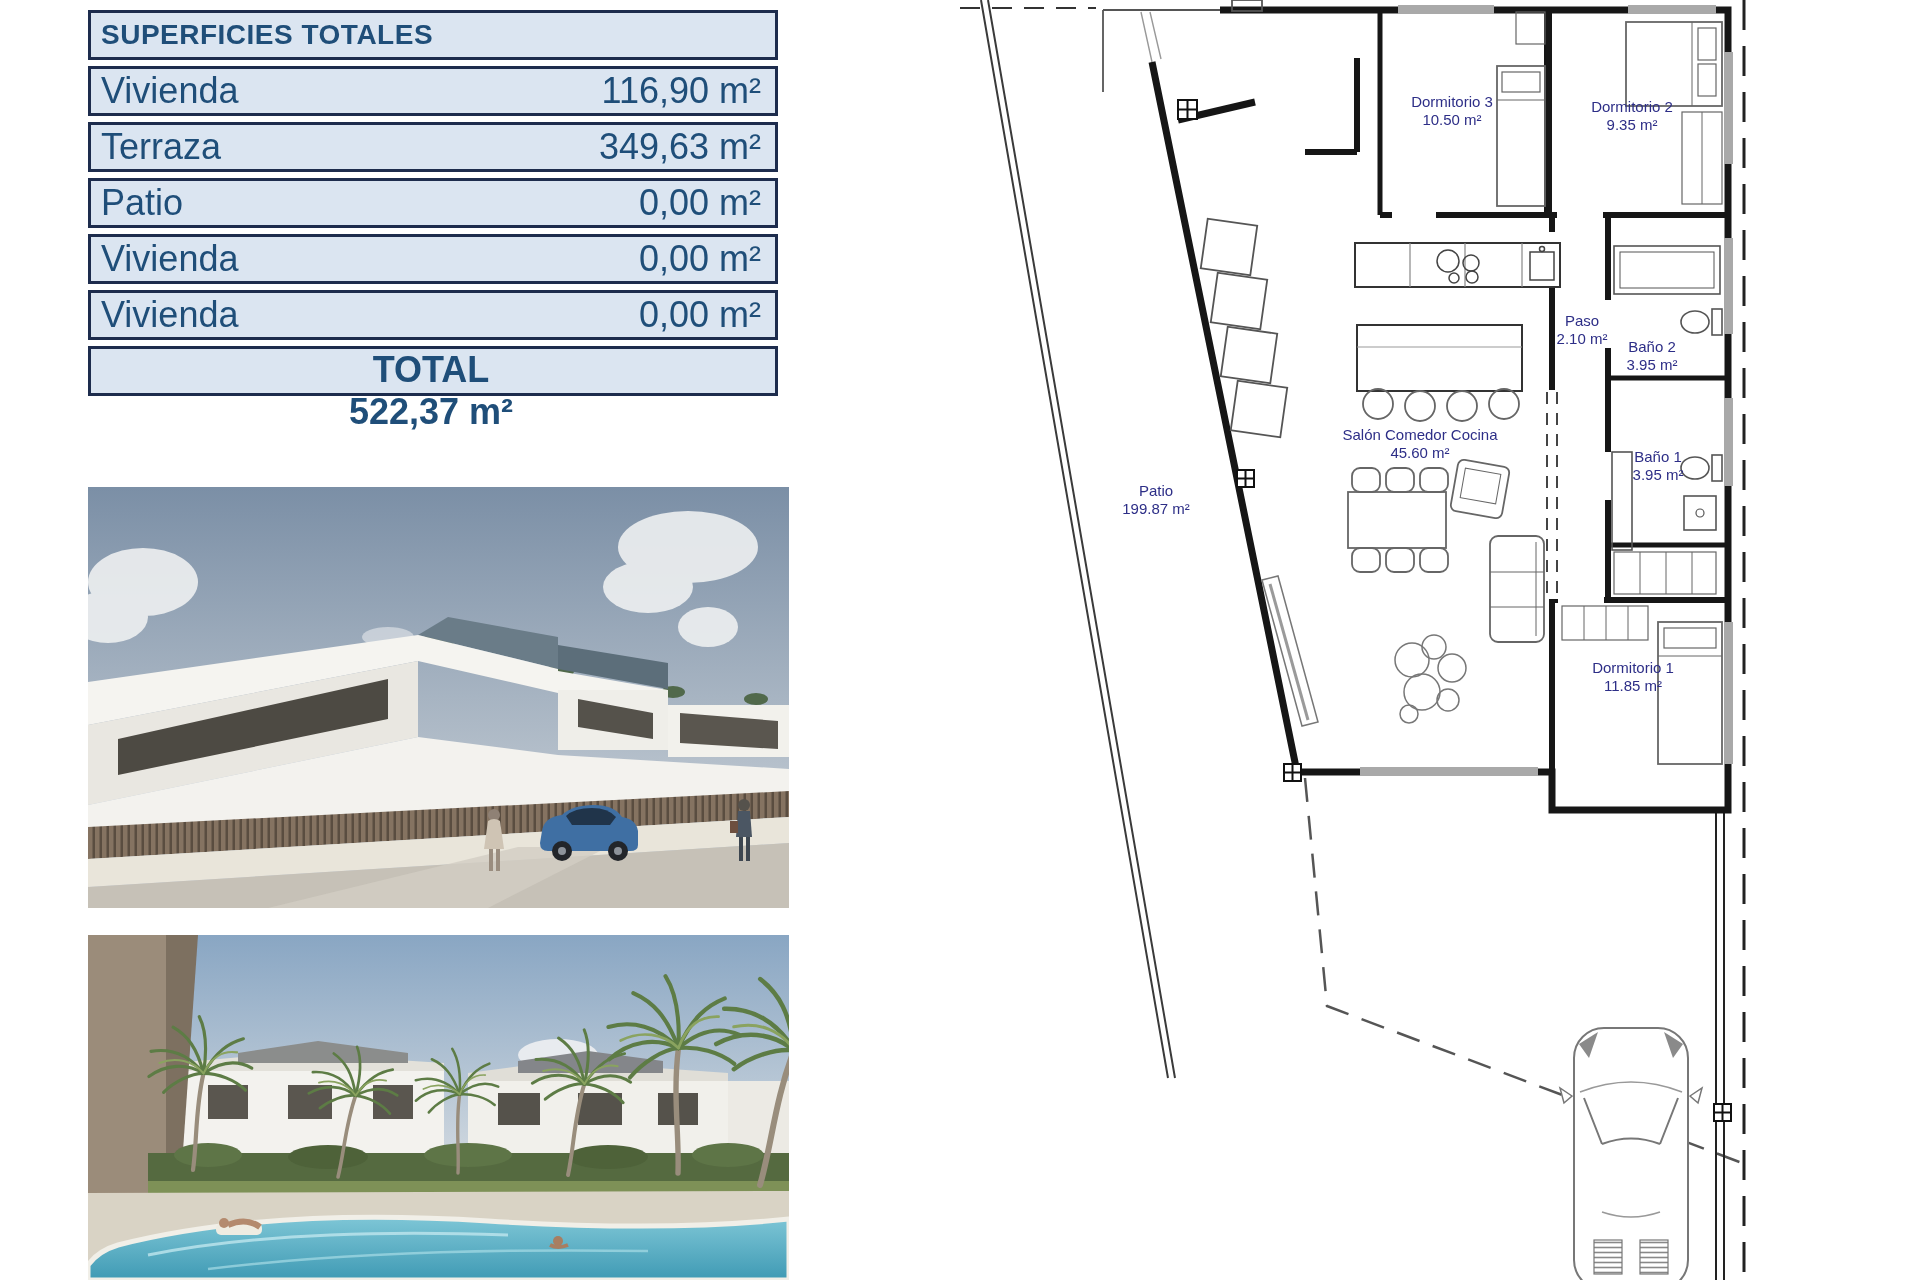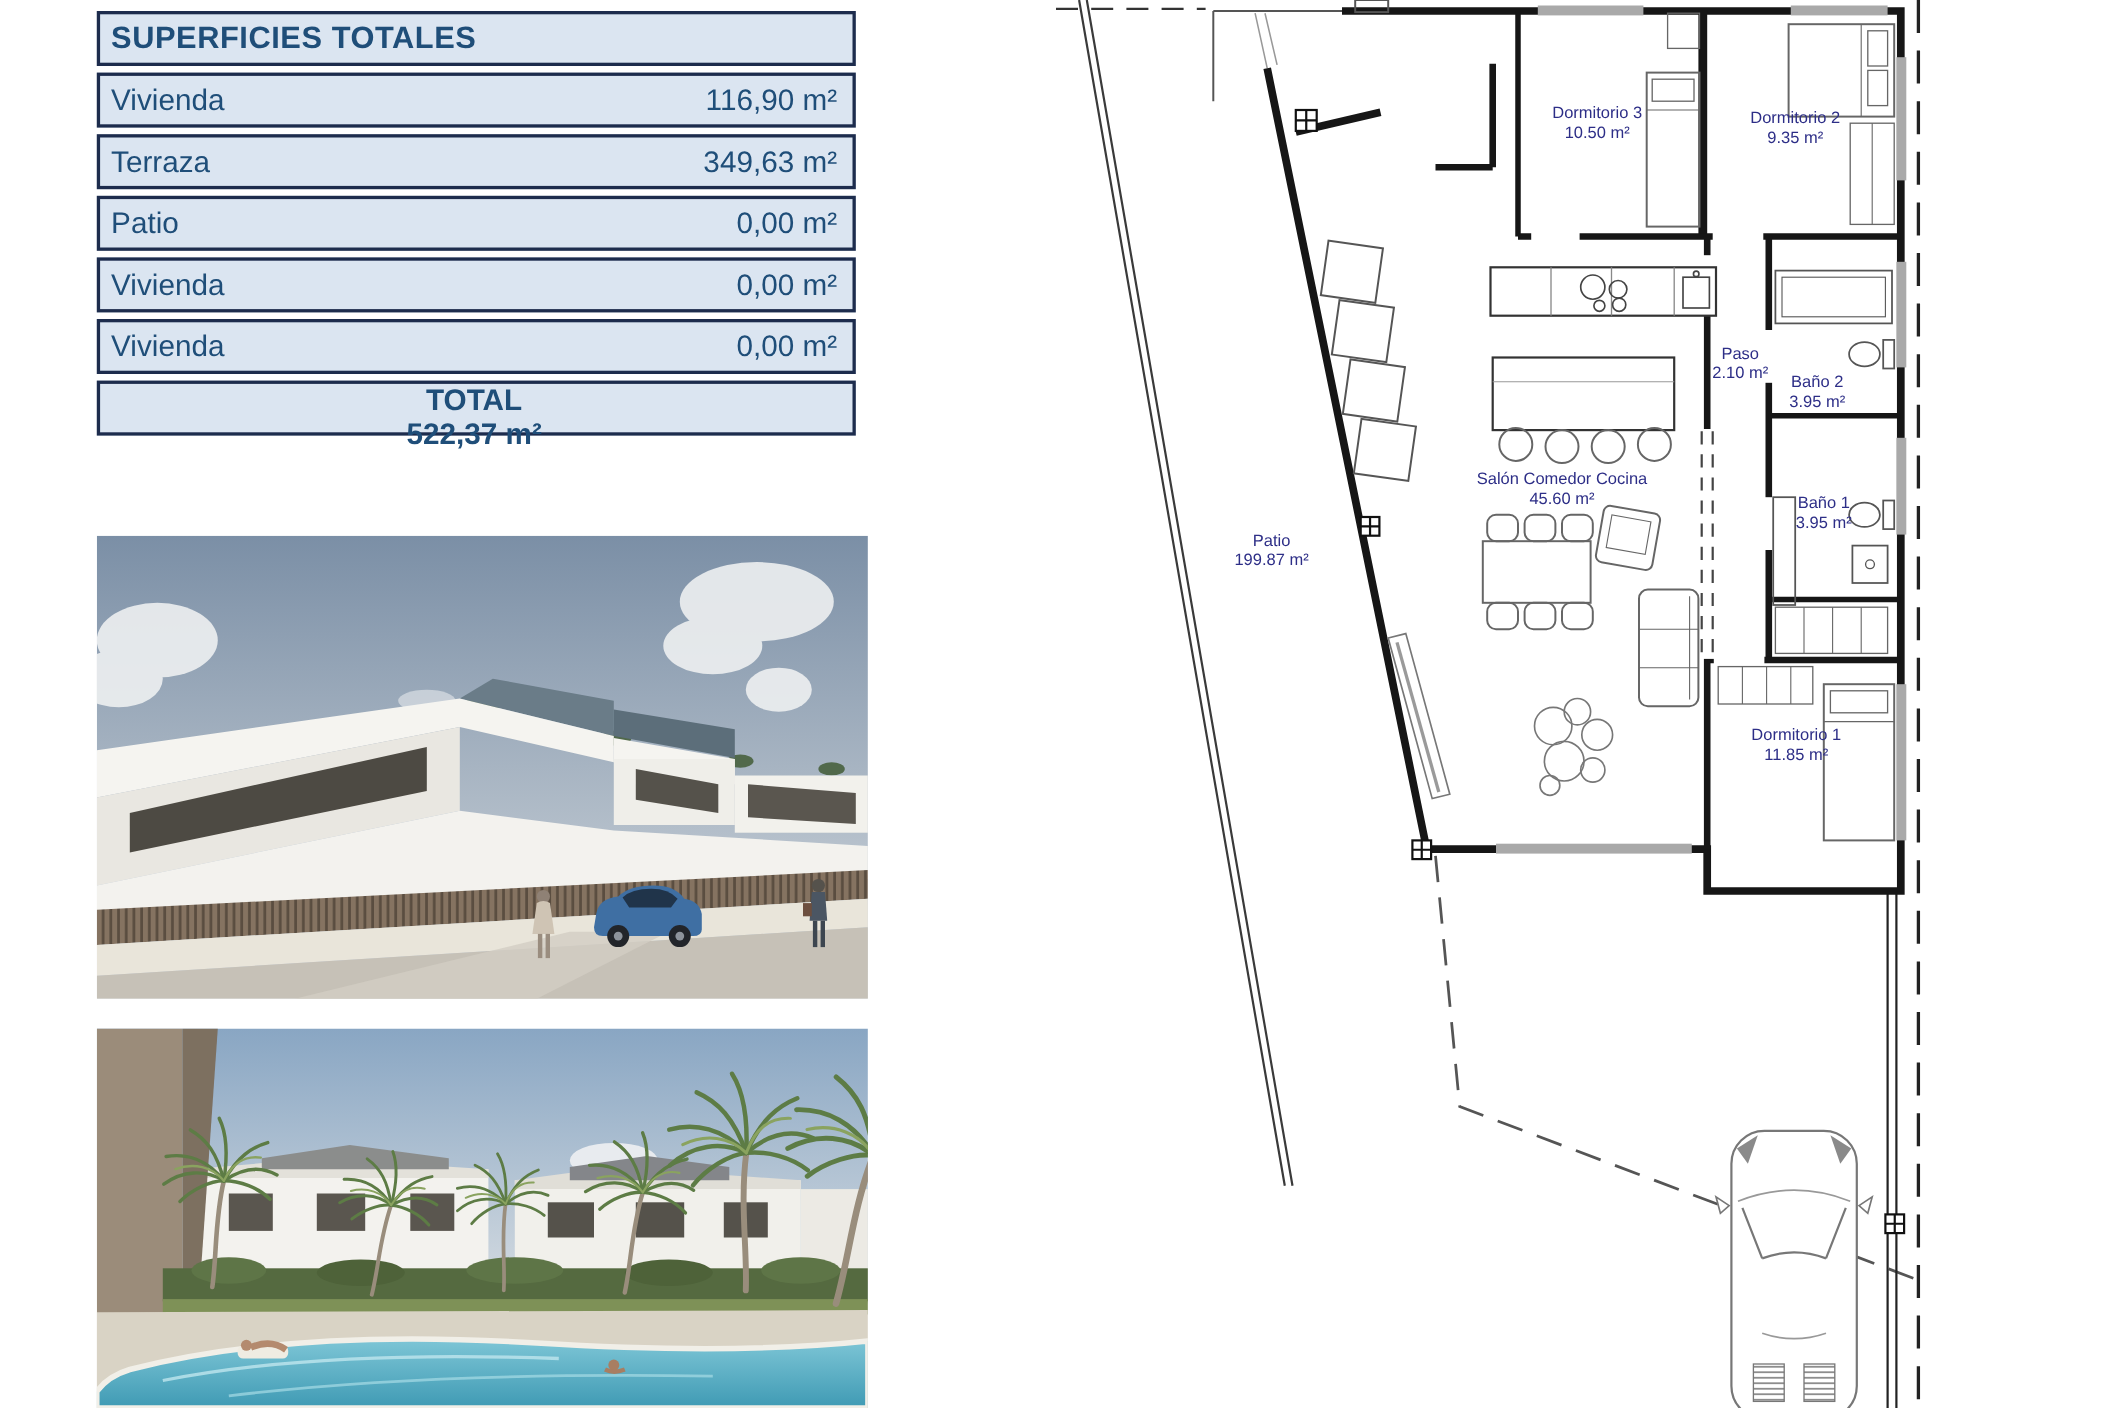--- a/index.html
+++ b/index.html
@@ -4,21 +4,21 @@
 <style>
   html,body{margin:0;padding:0;background:#ffffff;}
   body{font-family:"Liberation Sans", sans-serif;}
   .page{position:relative;width:1904px;height:1280px;background:#fff;overflow:hidden;}
 
   
   .surface-table{position:absolute;left:88px;top:10px;width:690px;}
   .t-row{display:flex;justify-content:space-between;align-items:center;
          height:50px;background:#dbe5f1;border:3px solid #1d2c4d;
          margin-bottom:6px;padding:0 14px 0 10px;color:#1f4e79;
-         font-size:27px;box-sizing:border-box;white-space:nowrap;}
+         font-size:36px;box-sizing:border-box;white-space:nowrap;}
   .t-row:last-child{margin-bottom:0;flex-direction:column;}
   .t-header{font-weight:bold;font-size:28px;letter-spacing:.5px;}
   .t-total, .t-total .val{font-weight:bold;}
   .t-row .lbl{text-align:left;}
   .t-row .val{text-align:left;}
 
   
   .photo1{position:absolute;left:88px;top:487px;width:701px;height:421px;}
   .photo2{position:absolute;left:88px;top:935px;width:701px;height:345px;}
   .plan{position:absolute;left:800px;top:0;width:1120px;height:1280px;}

